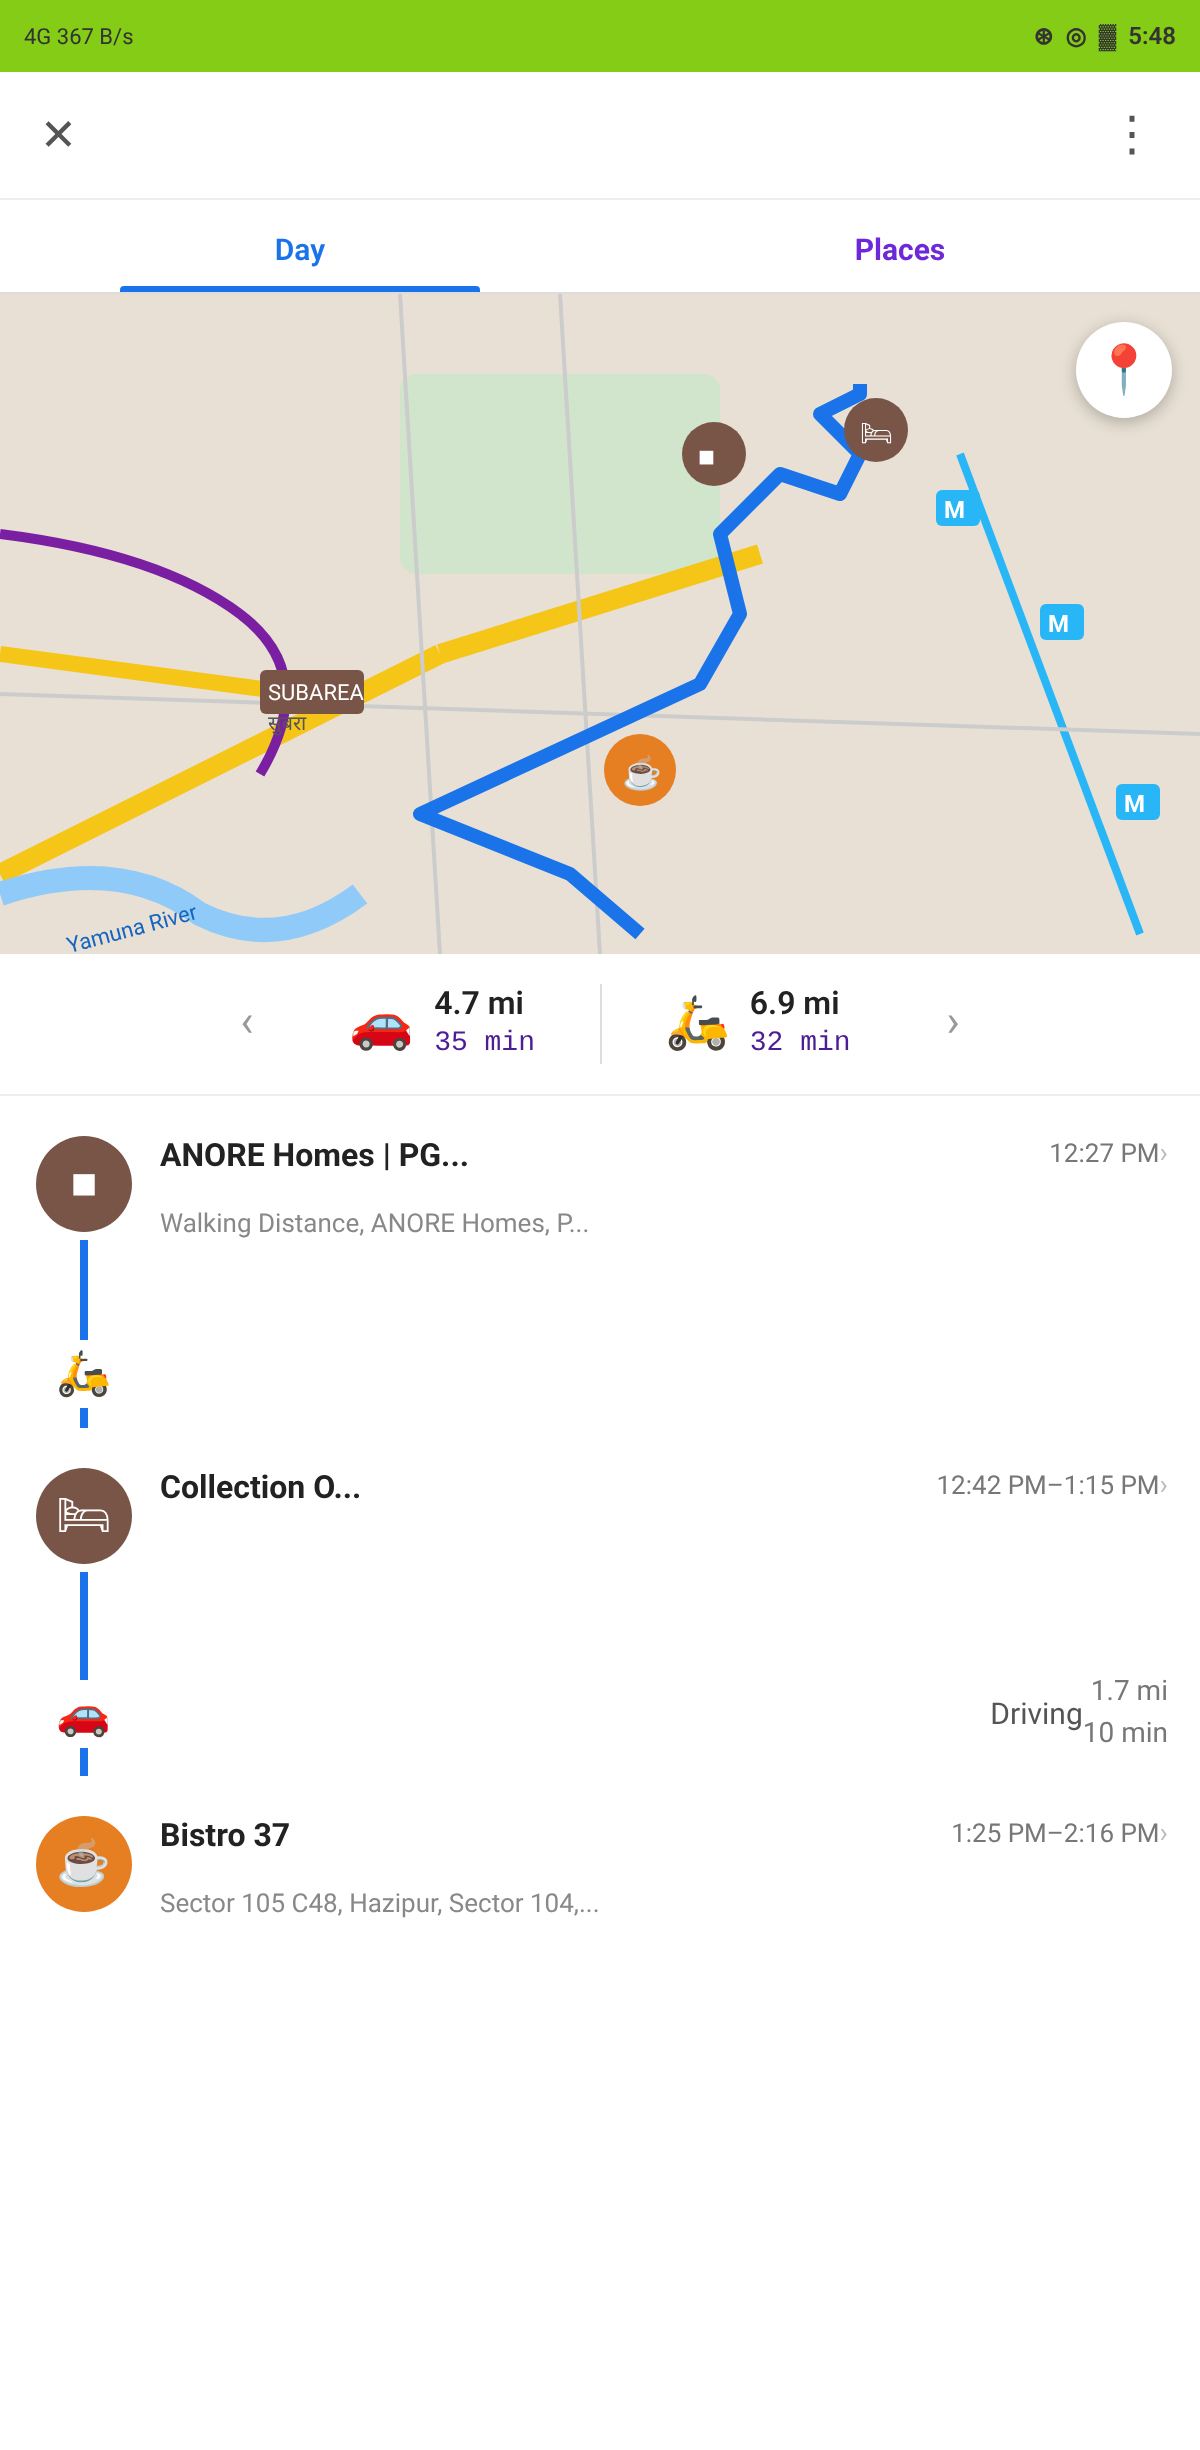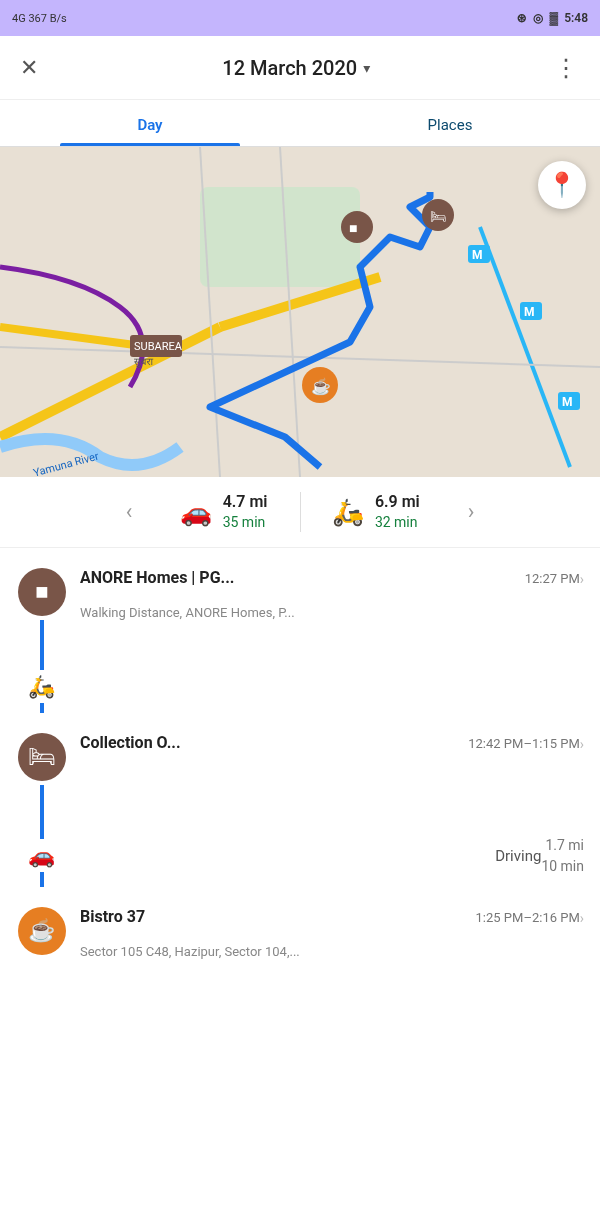--- a/index.html
+++ b/index.html
@@ -6,21 +6,21 @@
     body {
       width: 600px;
       min-height: 1225px;
       font-family: 'Roboto', Arial, sans-serif;
       background: #fff;
       overflow-x: hidden;
     }
 
     
     .status-bar {
-      background: #c4b5fd;
+      background: #84cc16;
       height: 36px;
       display: flex;
       align-items: center;
       justify-content: space-between;
       padding: 0 12px;
       font-size: 12px;
       color: #333;
     }
     .status-left { display: flex; align-items: center; gap: 4px; font-size: 11px; }
     .status-right { display: flex; align-items: center; gap: 6px; font-size: 12px; font-weight: 600; }
@@ -49,24 +49,24 @@
     .tabs {
       display: flex;
       border-bottom: 1px solid #ddd;
       background: #fff;
     }
     .tab {
       flex: 1;
       text-align: center;
       padding: 16px 0 12px;
       font-size: 15px;
-      color: #0c4a6e;
+      color: #6d28d9;
       cursor: pointer;
       position: relative;
-      font-weight: 400;
+      font-weight: 700;
     }
     .tab.active {
       color: #1a73e8;
       font-weight: 600;
     }
     .tab.active::after {
       content: '';
       position: absolute;
       bottom: 0;
       left: 20%;
@@ -107,21 +107,21 @@
     }
     .transport-item {
       display: flex;
       align-items: center;
       gap: 10px;
       padding: 0 32px;
     }
     .transport-icon { font-size: 26px; color: #555; }
     .transport-details { line-height: 1.4; }
     .transport-details .dist { font-size: 16px; font-weight: 600; color: #222; }
-    .transport-details .time { font-size: 14px; color: #15803d; }
+    .transport-details .time { font-size: 14px; color: #4c1d95; font-family: Liberation Mono, monospace; }
     .transport-divider { width: 1px; height: 40px; background: #ddd; }
 
     
     .timeline {
       padding: 0;
       background: #fff;
     }
 
     .timeline-item {
       display: flex;
@@ -151,21 +151,21 @@
       flex-shrink: 0;
     }
 
     .timeline-content {
       flex: 1;
       padding-bottom: 8px;
     }
 
     .place-header {
       display: flex;
-      align-items: flex-end;
+      align-items: center;
       justify-content: space-between;
       margin-bottom: 2px;
     }
     .place-name {
       font-size: 16px;
       font-weight: 700;
       color: #222;
     }
     .place-time {
       font-size: 13px;
@@ -251,24 +251,20 @@
   <div class="status-right">
     <span>⊛</span>
     <span>◎</span>
     <span>▓</span>
     <span>5:48</span>
   </div>
 </div>
 
 <div class="header">
   <button class="close-btn">✕</button>
-  <div class="header-title">
-    <span>12 March 2020</span>
-    <span class="dropdown-arrow">▾</span>
-  </div>
   <button class="more-btn">⋮</button>
 </div>
 
 <div class="tabs">
   <div class="tab active">
     <span>Day</span>
   </div>
   <div class="tab">
     <span>Places</span>
   </div>

